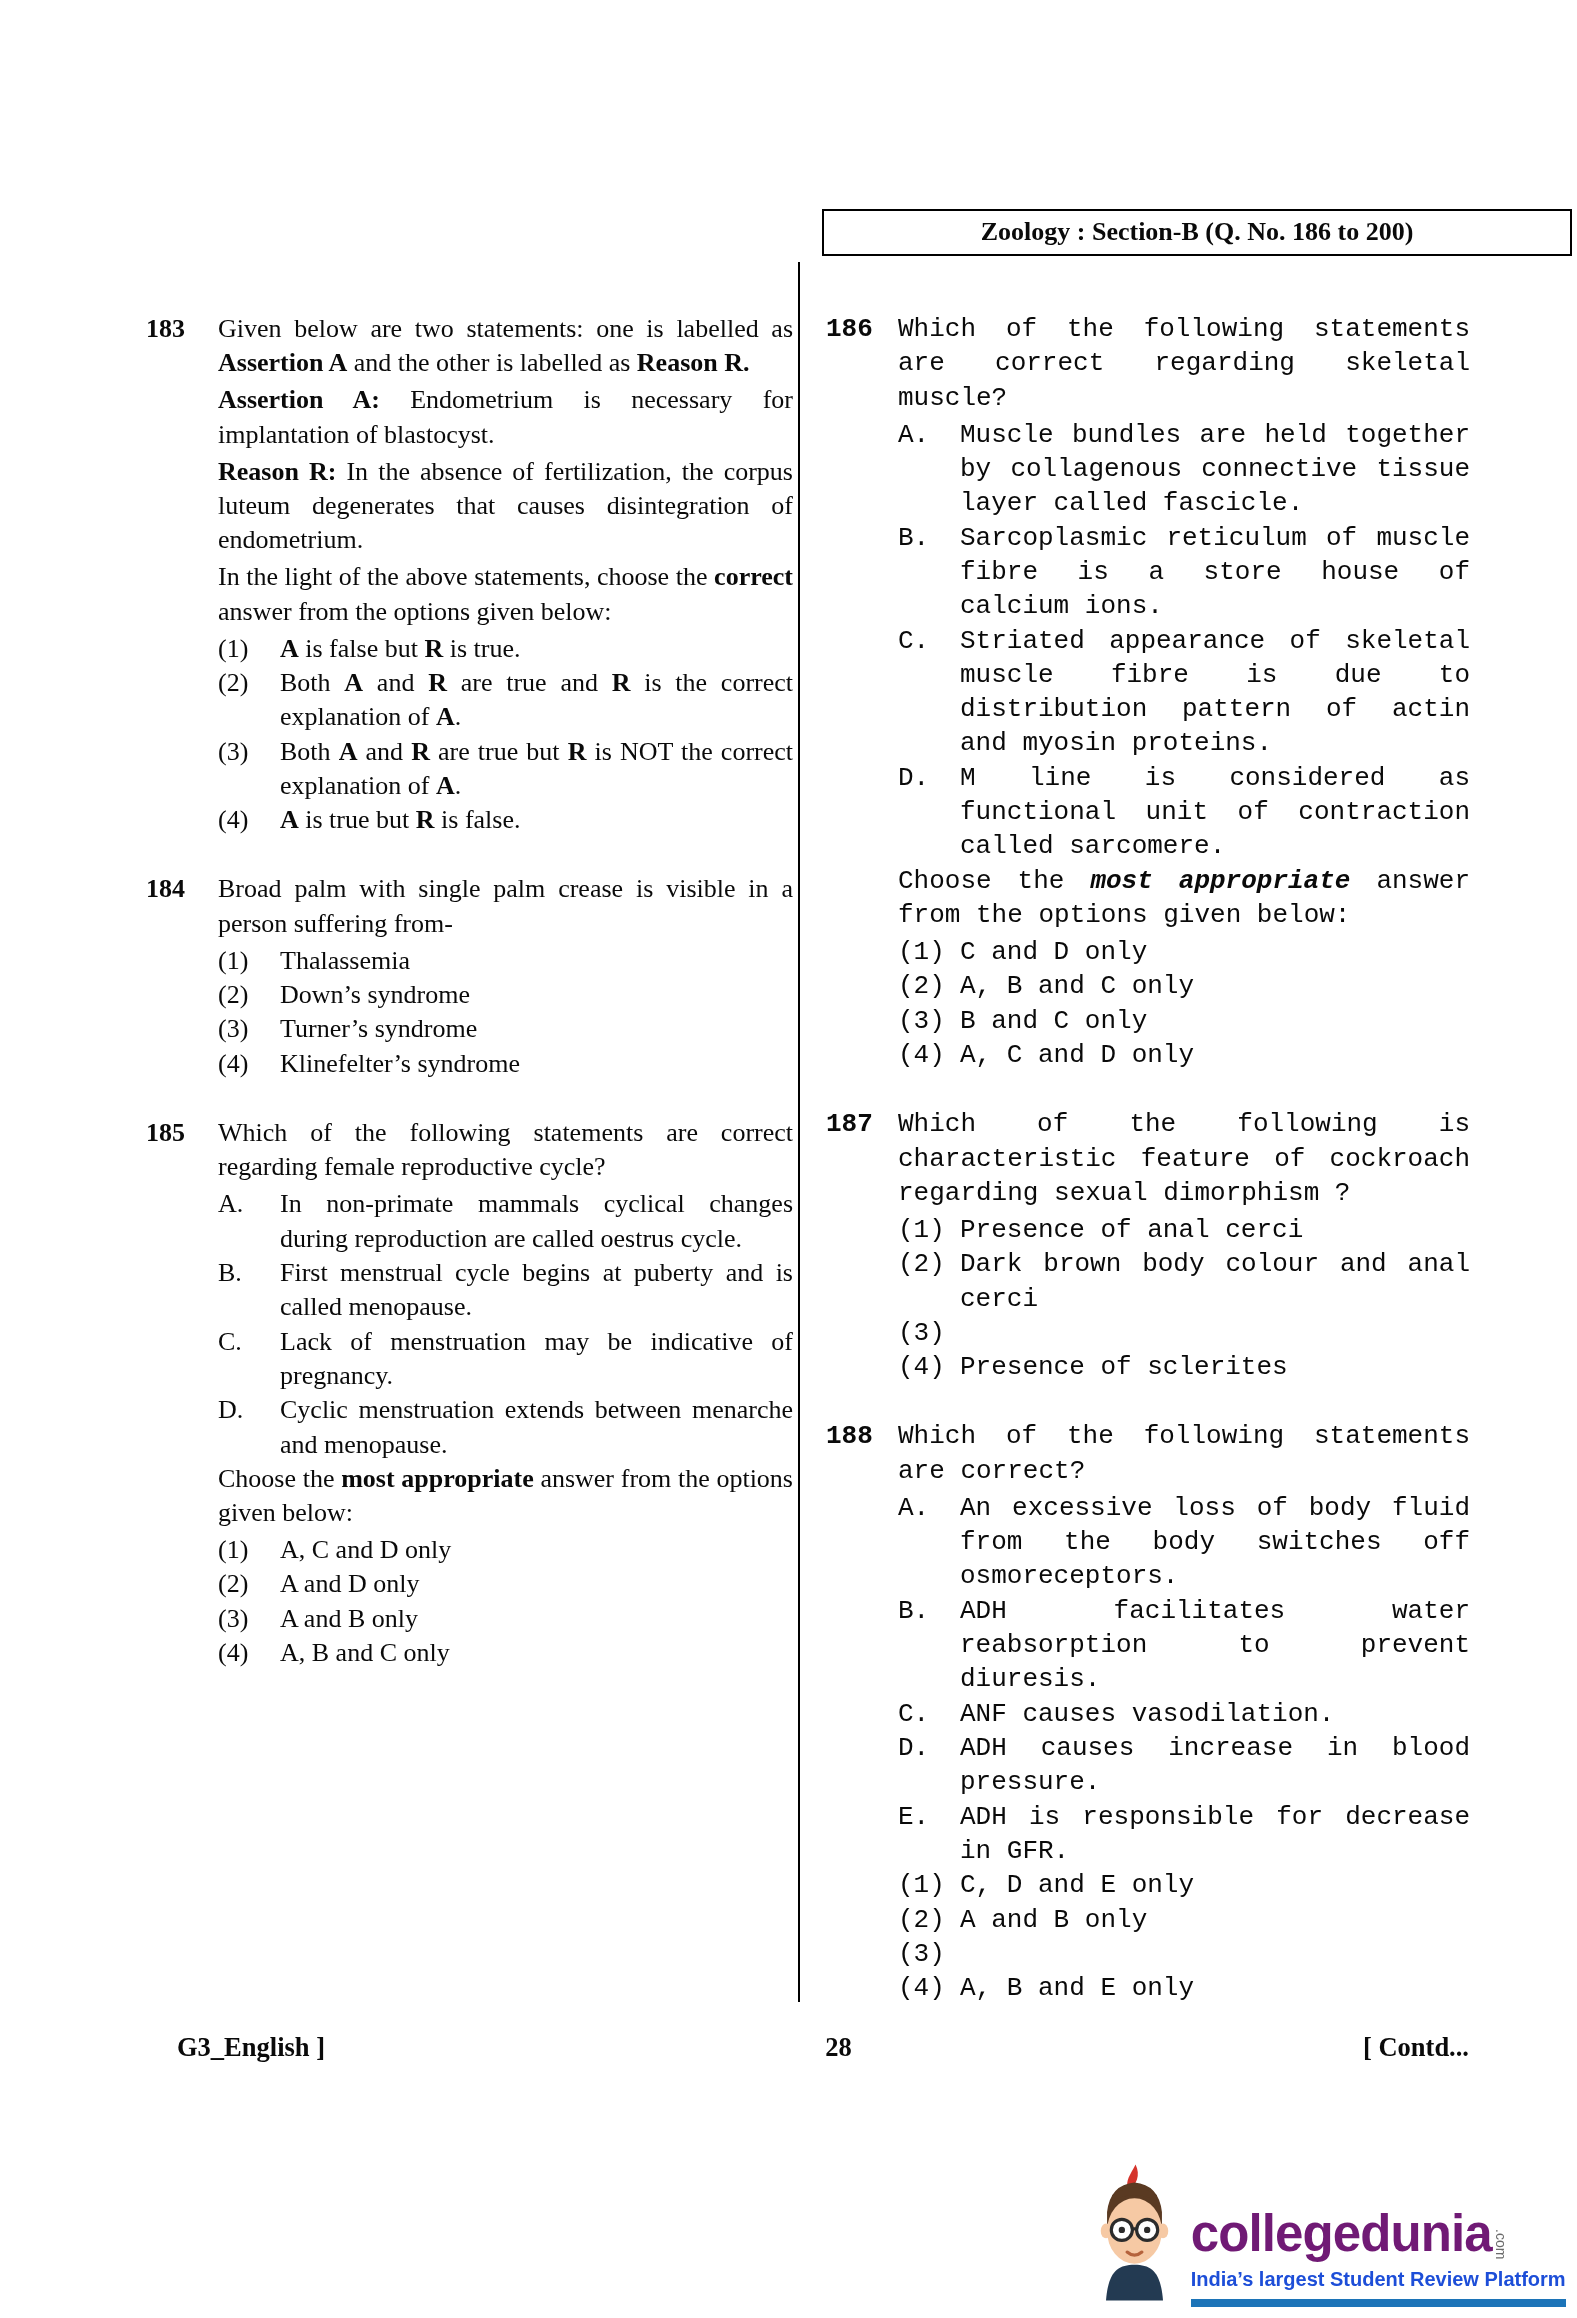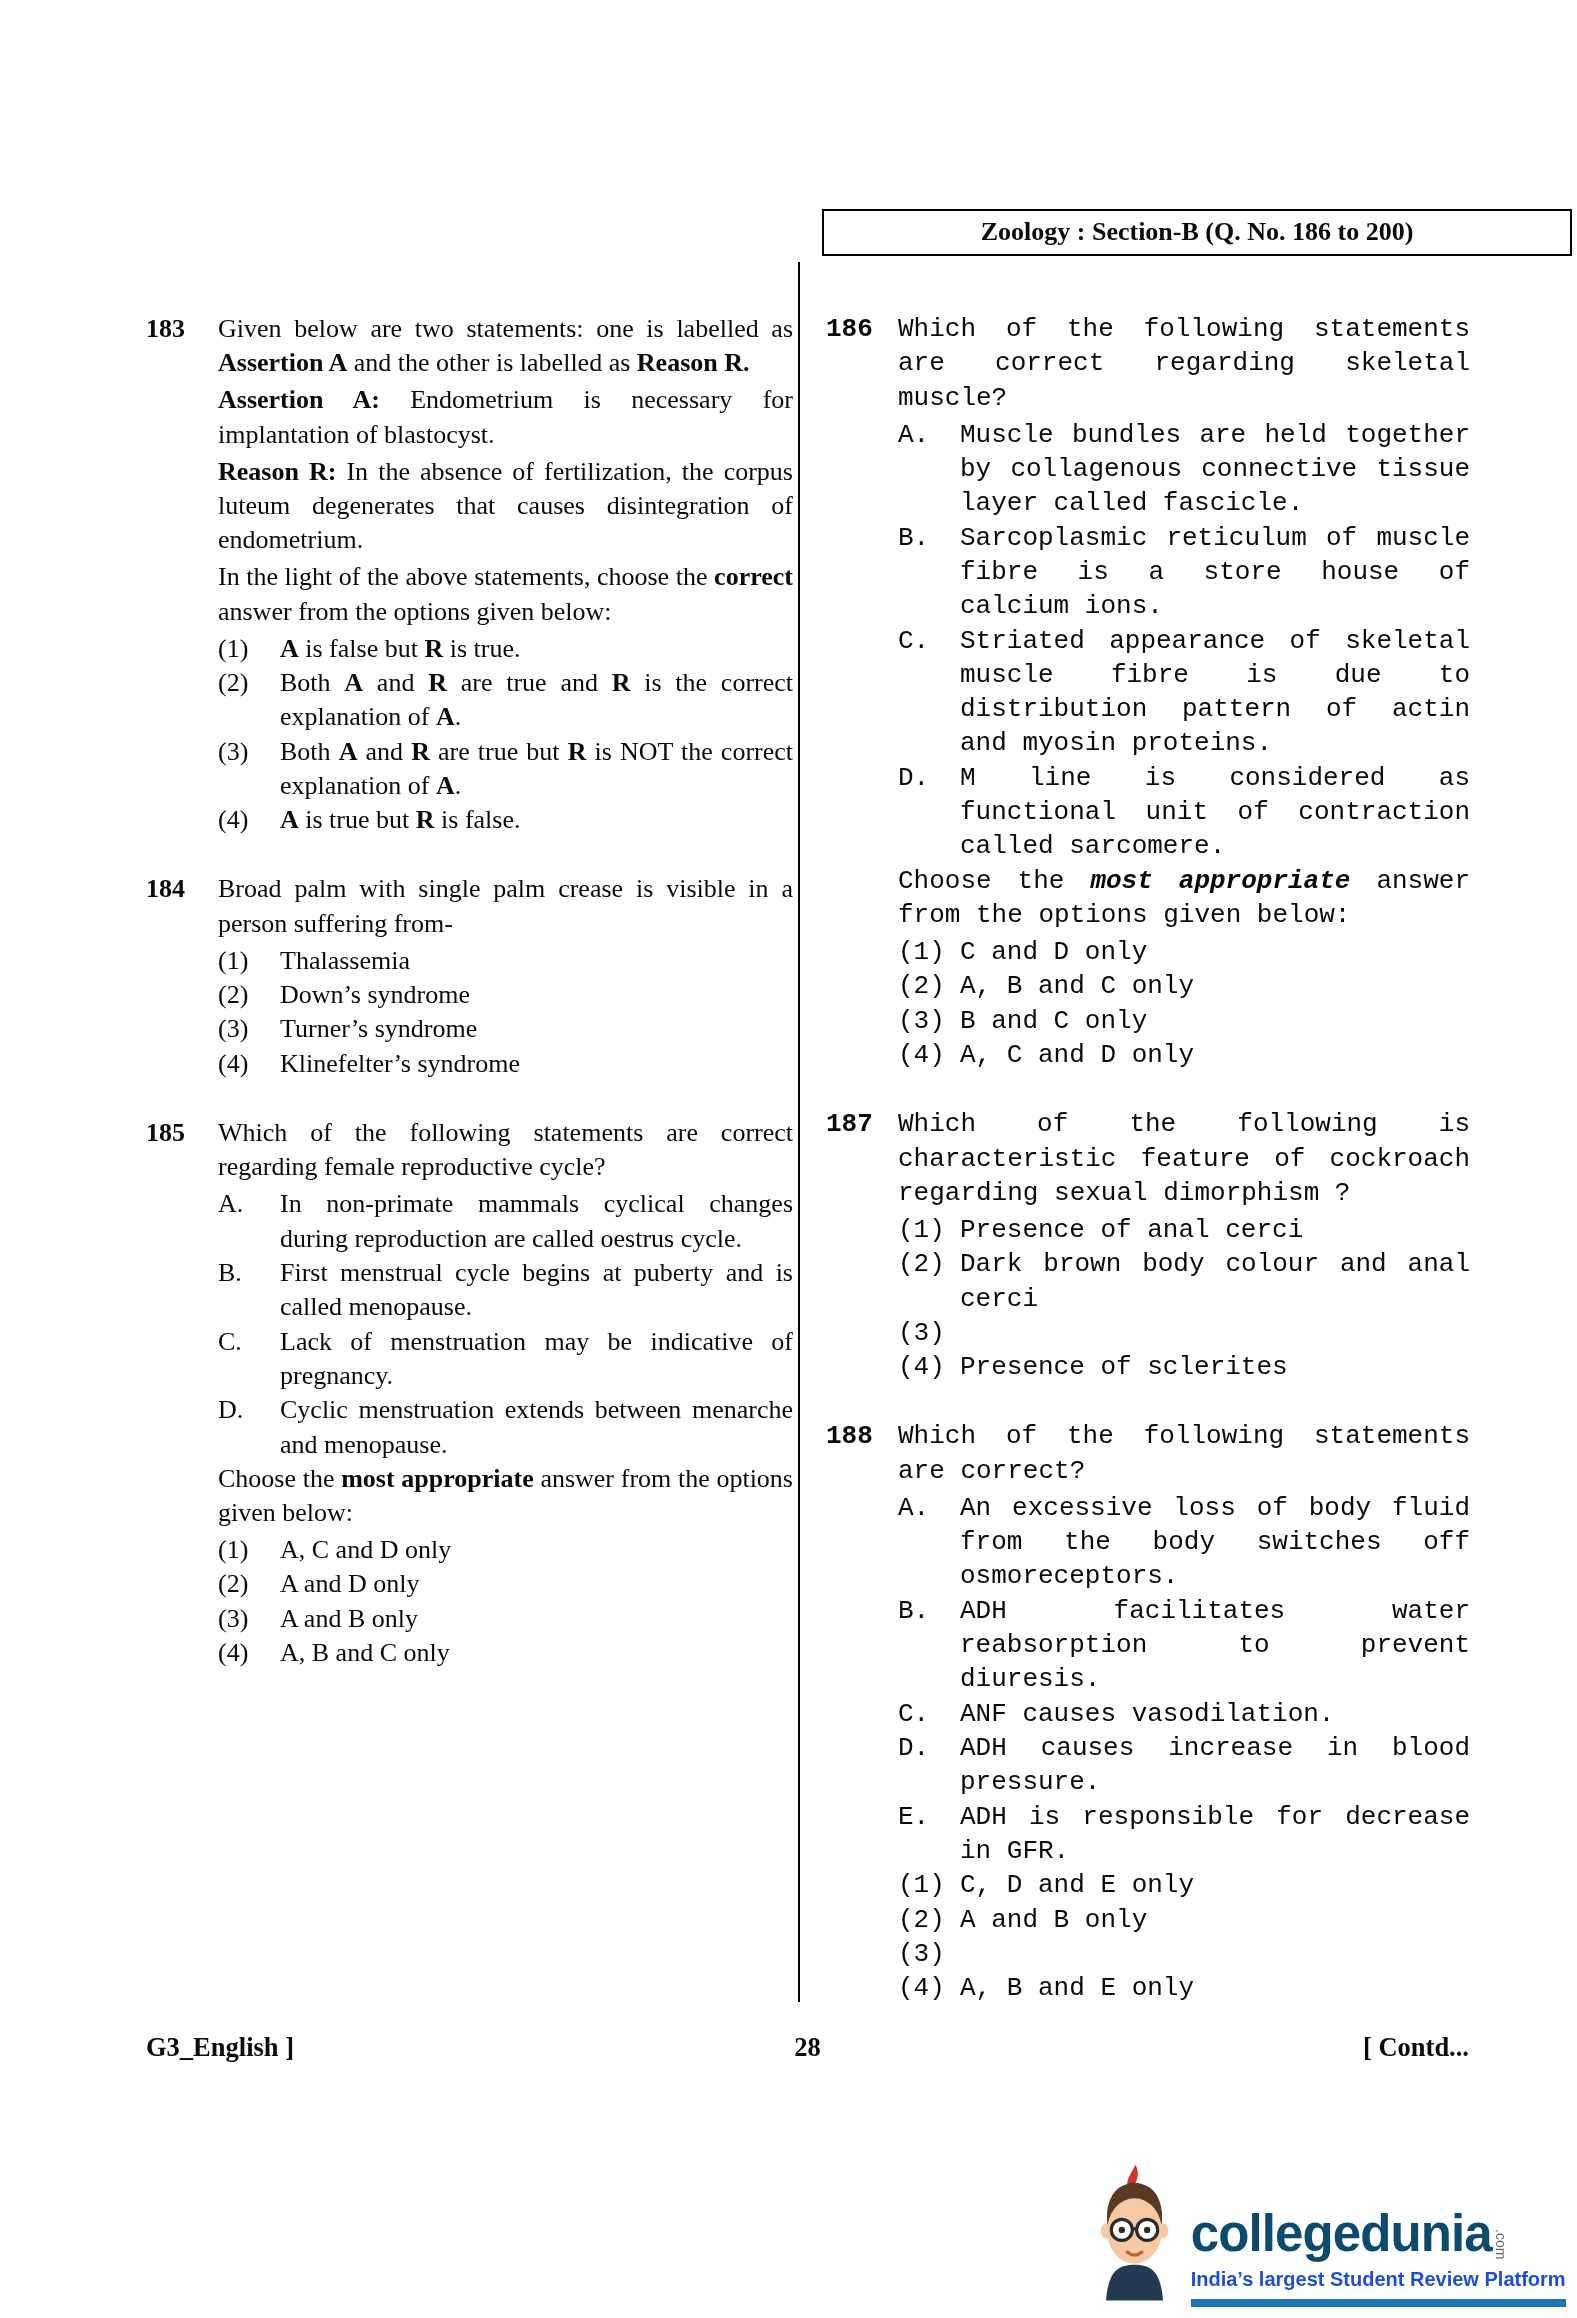--- a/index.html
+++ b/index.html
@@ -23,34 +23,34 @@
   .question{display:flex;margin-bottom:35px;}
   .qnum{flex:0 0 51px;margin-right:21px;font-weight:bold;}
   .qbody{flex:1;min-width:0;}
   .para{text-align:justify;margin:0 0 2.7px 0;}
   .row{display:flex;margin:0;}
   .rlabel{flex:0 0 62px;}
   .rtext{flex:1;text-align:justify;}
   .b{font-weight:bold;}
   .i{font-style:italic;}
   .footer-left,.footer-center,.footer-right{
-    position:absolute;top:2030px;font-weight:bold;font-size:26.5px;
+    position:absolute;top:2030px;font-weight:bold;font-size:26.5px;margin-left:31px;
   }
   .footer-left{left:146px;}
   .footer-center{left:146px;width:1323px;text-align:center;}
   .footer-right{right:109px;}
   .logo{
     position:absolute;right:12.4px;bottom:8.8px;
     display:flex;align-items:flex-end;
     font-family:"Liberation Sans", sans-serif;
   }
   .logo .mascot{margin-right:8.8px;}
   .logo-text{display:flex;flex-direction:column;padding-bottom:3.5px;}
   .brand-row{display:flex;align-items:flex-end;}
-  .brand{font-weight:bold;font-size:51px;line-height:1;color:#0c4a6e;letter-spacing:-0.9px;}
+  .brand{font-weight:bold;font-size:51px;line-height:1;color:#701a75;letter-spacing:-0.9px;}
   .tld{font-size:14px;color:#6a6a6a;writing-mode:vertical-rl;margin-left:2.7px;line-height:1;}
   .tagline{font-weight:bold;font-size:20px;color:#1d4ed8;margin-top:7px;}
   .bar{height:8px;background:#1c74b8;margin-top:6.2px;width:100%;}
 </style>
 </head>
 <body>
 
 <div class="page">
 
   <div class="header-box">Zoology : Section-B (Q. No. 186 to 200)</div>

